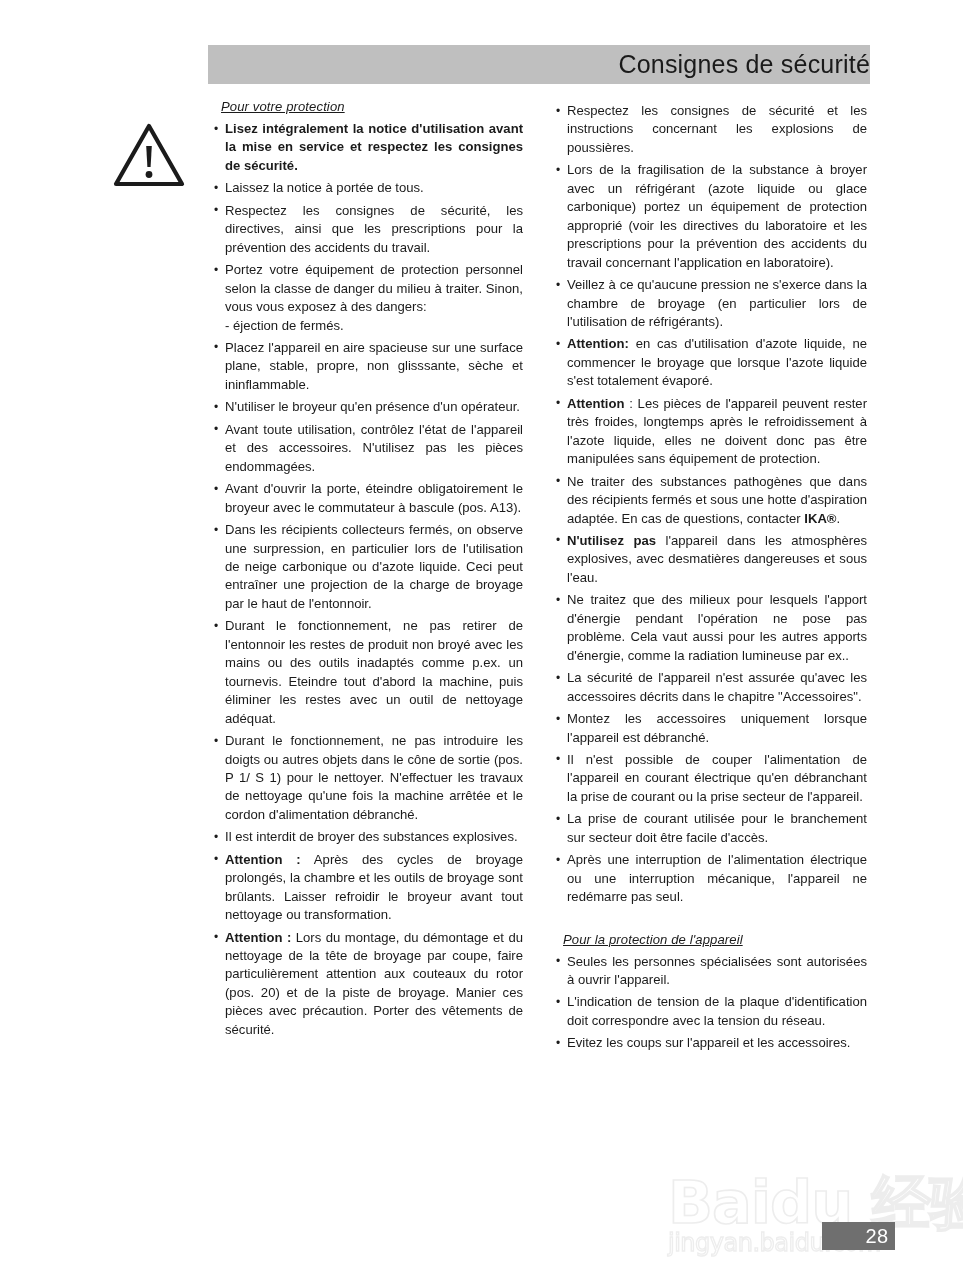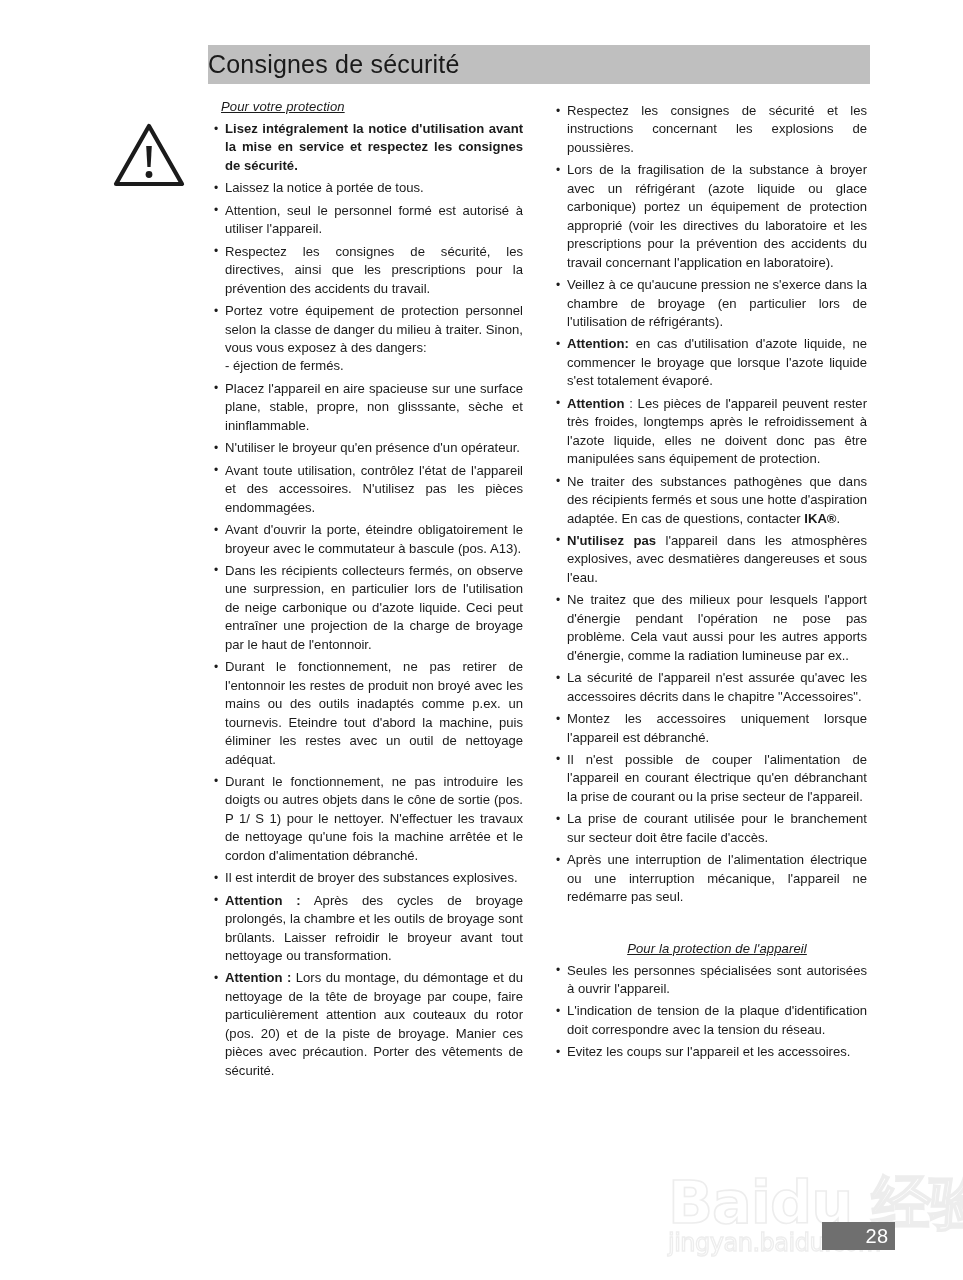--- a/index.html
+++ b/index.html
@@ -19,21 +19,21 @@
   
   #header-bar {
     position: absolute;
     left: 208px;
     top: 45px;
     width: 662px;
     height: 39px;
     background: #bfbfbf;
     display: flex;
     align-items: center;
-    justify-content: flex-start;
+    justify-content: flex-end;
   }
   #header-title {
     font-size: 25px;
     font-weight: 400;
     letter-spacing: 0.2px;
     color: #1a1a1a;
   }
 
   
   #warning-icon {
@@ -62,22 +62,21 @@
 
   .section-heading {
     font-style: italic;
     text-decoration: underline;
     font-size: 13.1px;
     margin: 0 0 1px 12px;
     line-height: 18px;
     letter-spacing: 0.1px;
   }
   .section-heading.spaced-above {
-    margin-top: 33px;
-    text-align: center;
+    margin-top: 24px;
   }
 
   ul.bullets {
     list-style: none;
     margin: 0;
     padding: 0;
   }
   ul.bullets > li {
     position: relative;
     padding-left: 12px;
@@ -158,21 +157,20 @@
     <path d="M33.2 24 L38.8 24 L37.6 45 L34.4 45 Z" fill="#1b1b1b"></path>
     <circle cx="36" cy="52.5" r="3.4" fill="#1b1b1b"></circle>
   </svg>
 </div>
 
 <div class="column" id="left-column">
   <div class="section-heading">Pour votre protection</div>
   <ul class="bullets" id="left-bullets">
       <li><b>Lisez intégralement la notice d'utilisation avant la mise en service et respectez les consignes de sécurité.</b></li>
       <li><span>Laissez la notice à portée de tous.</span></li>
-      <li><span>Attention, seul le personnel formé est autorisé à utiliser l'appareil.</span></li>
       <li><span>Respectez les consignes de sécurité, les directives, ainsi que les prescriptions pour la prévention des accidents du travail.</span></li>
       <li><span>Portez votre équipement de protection personnel selon la classe de danger du milieu à traiter. Sinon, vous vous exposez à des dangers:</span><span class="subline">- éjection de fermés.</span></li>
       <li><span>Placez l'appareil en aire spacieuse sur une surface plane, stable, propre, non glisssante, sèche et ininflammable.</span></li>
       <li><span>N'utiliser le broyeur qu'en présence d'un opérateur.</span></li>
       <li><span>Avant toute utilisation, contrôlez l'état de l'appareil et des accessoires. N'utilisez pas les pièces endommagées.</span></li>
       <li><span>Avant d'ouvrir la porte, éteindre obligatoirement le broyeur avec le commutateur à bascule (pos. A13).</span></li>
       <li><span>Dans les récipients collecteurs fermés, on observe une surpression, en particulier lors de l'utilisation de neige carbonique ou d'azote liquide. Ceci peut entraîner une projection de la charge de broyage par le haut de l'entonnoir.</span></li>
       <li><span>Durant le fonctionnement, ne pas retirer de l'entonnoir les restes de produit non broyé avec les mains ou des outils inadaptés comme p.ex. un tournevis. Eteindre tout d'abord la machine, puis éliminer les restes avec un outil de nettoyage adéquat.</span></li>
       <li><span>Durant le fonctionnement, ne pas introduire les doigts ou autres objets dans le cône de sortie (pos. P 1/ S 1) pour le nettoyer. N'effectuer les travaux de nettoyage qu'une fois la machine arrêtée et le cordon d'alimentation débranché.</span></li>
       <li><span>Il est interdit de broyer des substances explosives.</span></li>

